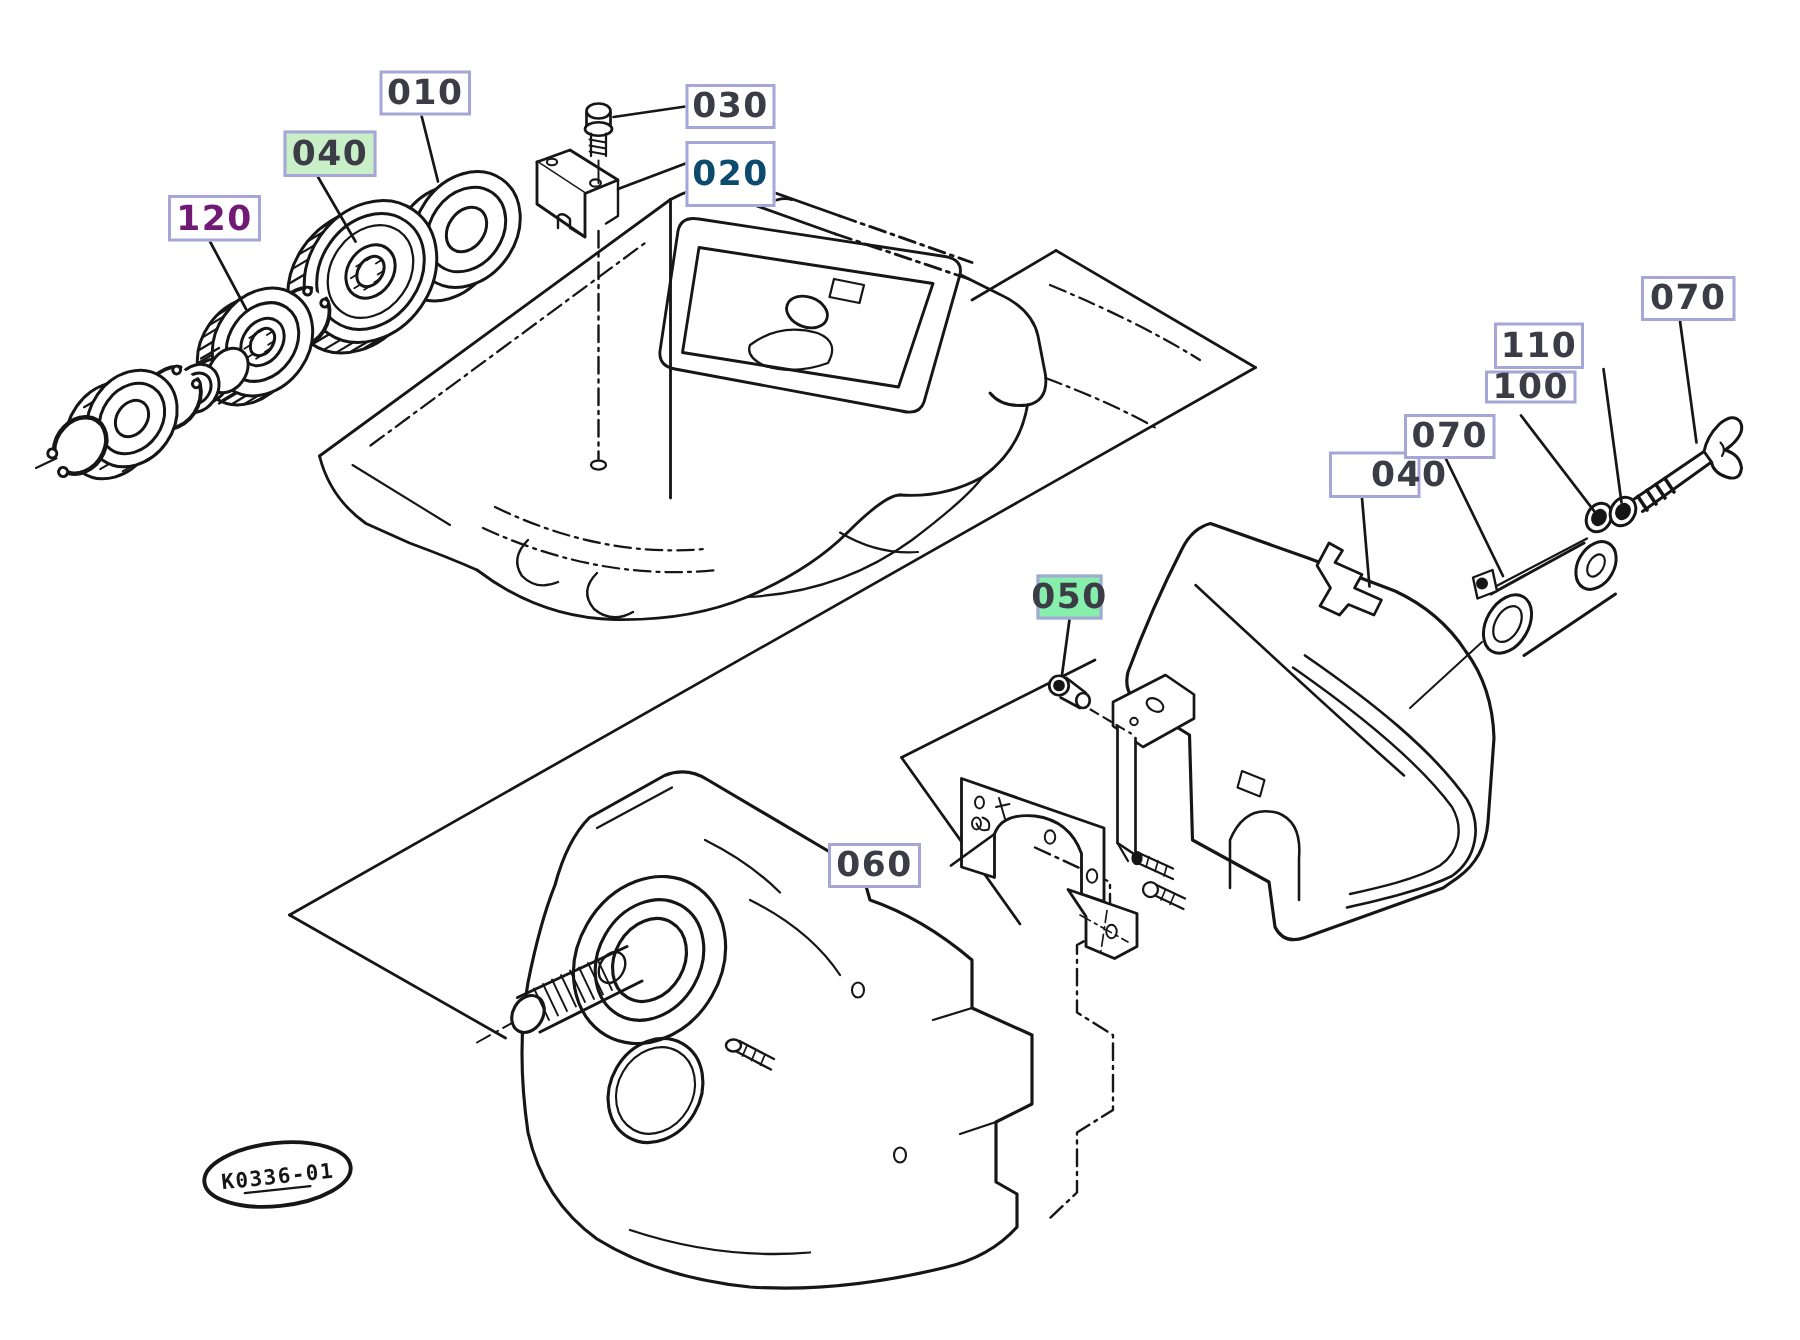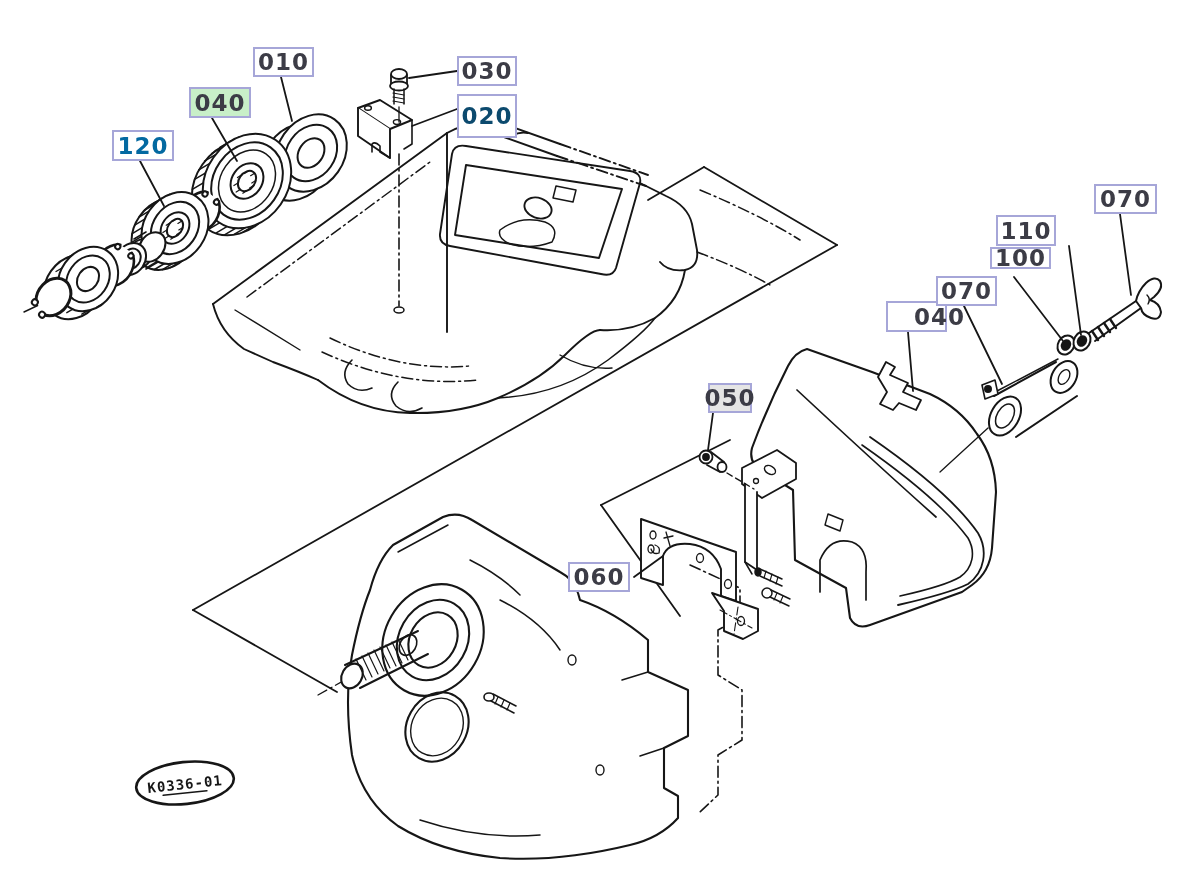--- a/index.html
+++ b/index.html
@@ -332,22 +332,22 @@
         <line x1="1014" y1="277" x2="1063" y2="341" stroke="#161616"></line>
         <line x1="1069" y1="246" x2="1081" y2="335" stroke="#161616"></line>
       </g>
 </svg>
 
 <div id="labels">
       <div class="plabel" style="left: 253px; top: 47px; width: 61px; height: 30px; border-color: rgb(166, 166, 216); color: rgb(60, 60, 70); background: rgb(255, 255, 255);">010</div>
       <div class="plabel" style="left: 457px; top: 56px; width: 60px; height: 30px; border-color: rgb(166, 166, 216); color: rgb(60, 60, 70); background: rgb(255, 255, 255); text-align: center;">030</div>
       <div class="plabel" style="left: 457px; top: 94px; width: 60px; height: 44px; border-color: rgb(166, 166, 216); color: #0c4a6e; background: rgb(255, 255, 255);">020</div>
       <div class="plabel" style="left: 189px; top: 87px; width: 62px; height: 31px; border-color: rgb(166, 166, 216); color: rgb(60, 60, 70); background: rgb(200, 239, 200);">040</div>
-      <div class="plabel" style="left: 112px; top: 130px; width: 62px; height: 31px; border-color: rgb(166, 166, 216); color: #0369a1; background: rgb(255, 255, 255);">120</div>
+      <div class="plabel" style="left: 112px; top: 130px; width: 62px; height: 31px; border-color: rgb(166, 166, 216); color: #701a75; background: rgb(255, 255, 255);">120</div>
       <div class="plabel" style="left: 886px; top: 301px; width: 61px; height: 31px; border-color: rgb(166, 166, 216); color: rgb(60, 60, 70); background: rgb(255, 255, 255); padding-left: 46px;">040</div>
-      <div class="plabel" style="left: 708px; top: 383px; width: 44px; height: 30px; border-color: rgb(166, 166, 216); color: rgb(60, 60, 70); background: #e5e5e5;">050</div>
-      <div class="plabel" style="left: 568px; top: 562px; width: 62px; height: 30px; border-color: rgb(166, 166, 216); color: rgb(60, 60, 70); background: rgb(255, 255, 255);">060</div>
+      <div class="plabel" style="left: 691px; top: 383px; width: 44px; height: 30px; border-color: rgb(166, 166, 216); color: rgb(60, 60, 70); background: #86efac;">050</div>
+      <div class="plabel" style="left: 552px; top: 562px; width: 62px; height: 30px; border-color: rgb(166, 166, 216); color: rgb(60, 60, 70); background: rgb(255, 255, 255);">060</div>
       <div class="plabel" style="left: 936px; top: 276px; width: 61px; height: 30px; border-color: rgb(166, 166, 216); color: rgb(60, 60, 70); background: rgb(255, 255, 255);">070</div>
       <div class="plabel" style="left: 1094px; top: 184px; width: 63px; height: 30px; border-color: rgb(166, 166, 216); color: rgb(60, 60, 70); background: rgb(255, 255, 255);">070</div>
       <div class="plabel" style="left: 990px; top: 247px; width: 61px; height: 22px; border-color: rgb(166, 166, 216); color: rgb(60, 60, 70); background: rgb(255, 255, 255);">100</div>
       <div class="plabel" style="left: 996px; top: 215px; width: 60px; height: 31px; border-color: rgb(166, 166, 216); color: rgb(60, 60, 70); background: rgb(255, 255, 255);">110</div>
     </div>
 </div>
 
 </body></html>

